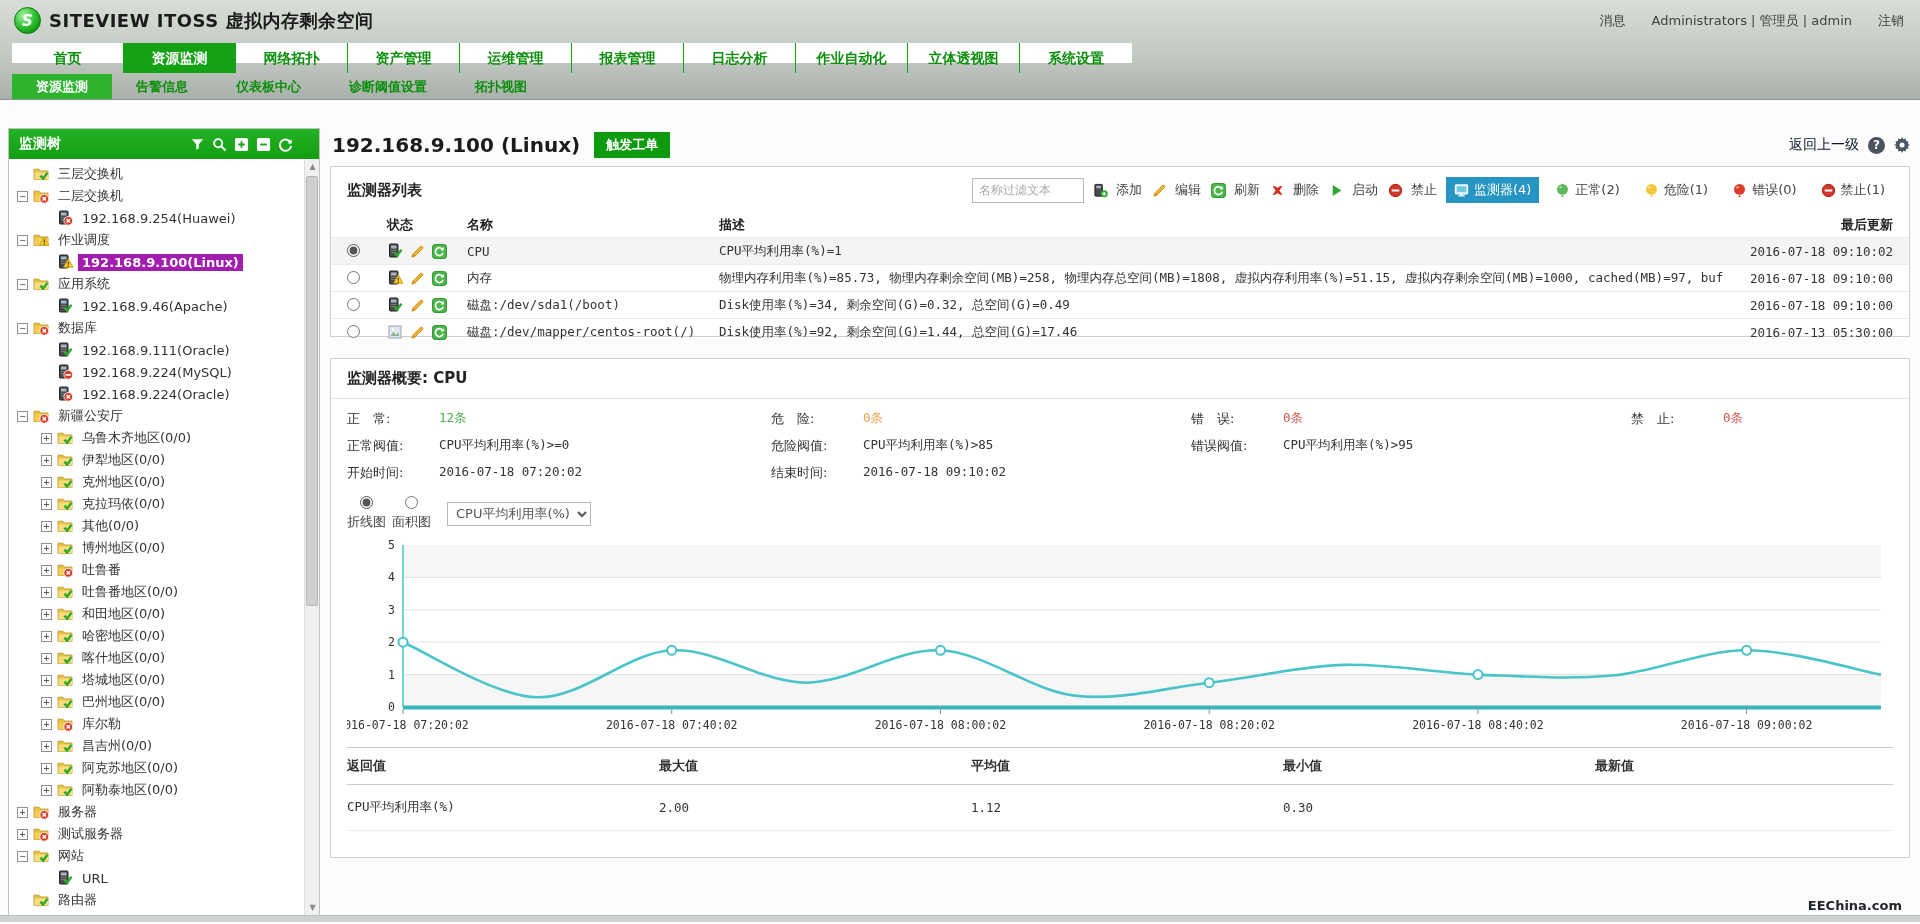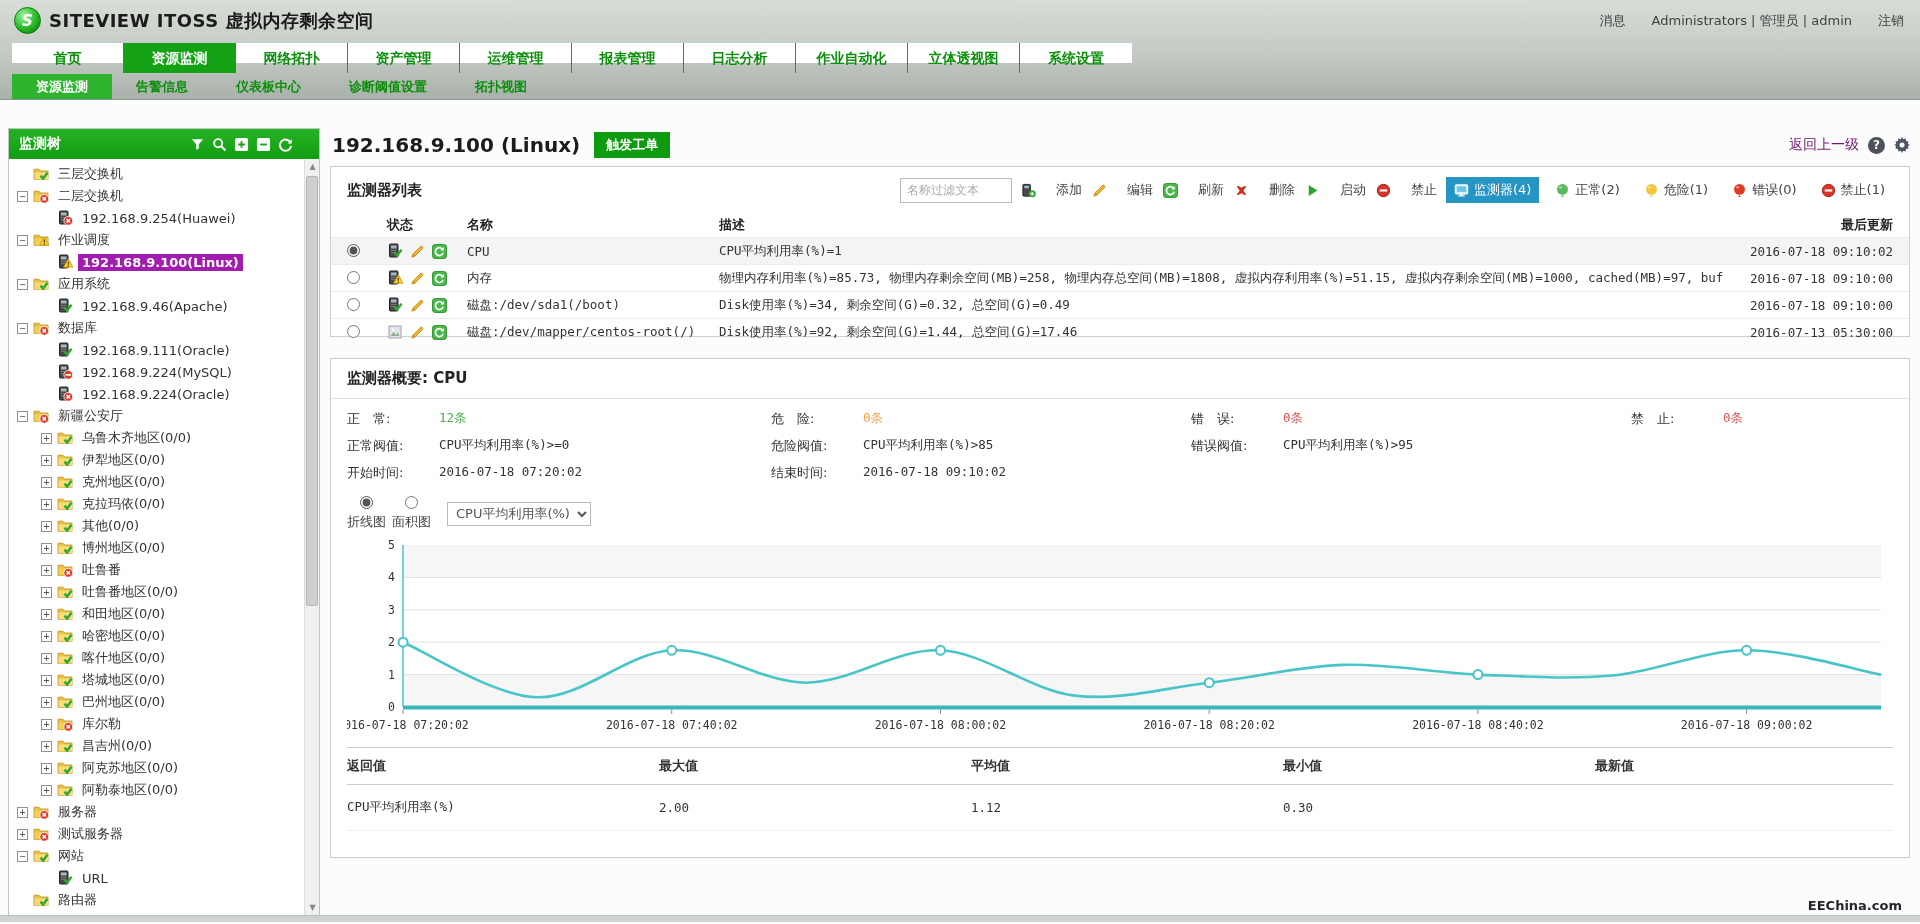--- a/index.html
+++ b/index.html
@@ -55,36 +55,36 @@
   .vscroll .arr.up { top:0; } .vscroll .arr.dn { bottom:0; }
   .vscroll .thumb { position:absolute; left:1px; width:12px; top:17px; height:430px;
     background:#cdd0cd; border:1px solid #b5b8b5; border-radius:2px; cursor:grab; }
 
   
   .titlebar { position:absolute; left:332px; top:130px; width:1578px; height:30px; display:flex; align-items:center; }
   .page-title { font-size:20px; font-weight:bold; color:#1c1c1c; }
   .trigger-btn { margin-left:14px; background:#0f9b0f; color:#fff; font-size:13px; font-weight:bold;
     border:none; padding:4px 12px; cursor:pointer; }
   .title-right { margin-left:auto; display:flex; align-items:center; gap:9px; }
-  .back-link { font-size:14px; color:#701a75; cursor:pointer; }
+  .back-link { font-size:14px; color:#0f172a; cursor:pointer; }
   .qmark { width:17px; height:17px; border-radius:50%; background:#4b525c; color:#fff; font-size:12px;
     font-weight:bold; text-align:center; line-height:17px; cursor:pointer; }
   .gear { display:inline-flex; cursor:pointer; }
 
   .panel { position:absolute; left:330px; width:1580px; background:#fff; border:1px solid #cfcfcf; }
   .panel1 { top:166px; height:171px; }
   .panel2 { top:358px; height:500px; }
   .panel-head { display:flex; align-items:center; padding:10px 16px 8px 16px; }
   .panel-title { font-size:15px; font-weight:bold; color:#222; }
 
   .toolcluster { margin-left:auto; display:flex; align-items:center; gap:9px; }
   .filter-input { width:112px; height:25px; border:1px solid #b9b9b9; font-size:12px; padding:0 6px;
     color:#333; font-family:"DejaVu Sans","Liberation Sans",sans-serif; }
   .filter-input::placeholder { color:#aaa; }
-  .tool { display:flex; align-items:center; gap:20px; font-size:13px; color:#444; cursor:pointer; }
+  .tool { display:flex; align-items:center; gap:8px; font-size:13px; color:#444; cursor:pointer; }
   .tool .ti { display:inline-flex; }
   .filterbtn { display:flex; align-items:center; gap:5px; font-size:13px; color:#444; cursor:pointer;
     padding:4px 8px; }
   .filterbtn.active { background:#2795c4; color:#fff; }
 
   .mtable { margin-top:2px; }
   .mrow { display:grid; grid-template-columns:44px 92px 252px 1fr 186px; align-items:center;
     height:27px; border-top:1px solid #ececec; }
   .mrow.hdr { height:24px; border-top:none; font-weight:bold; font-size:13px; color:#222; }
   .mrow.sel { background:#f4f4f4; }

